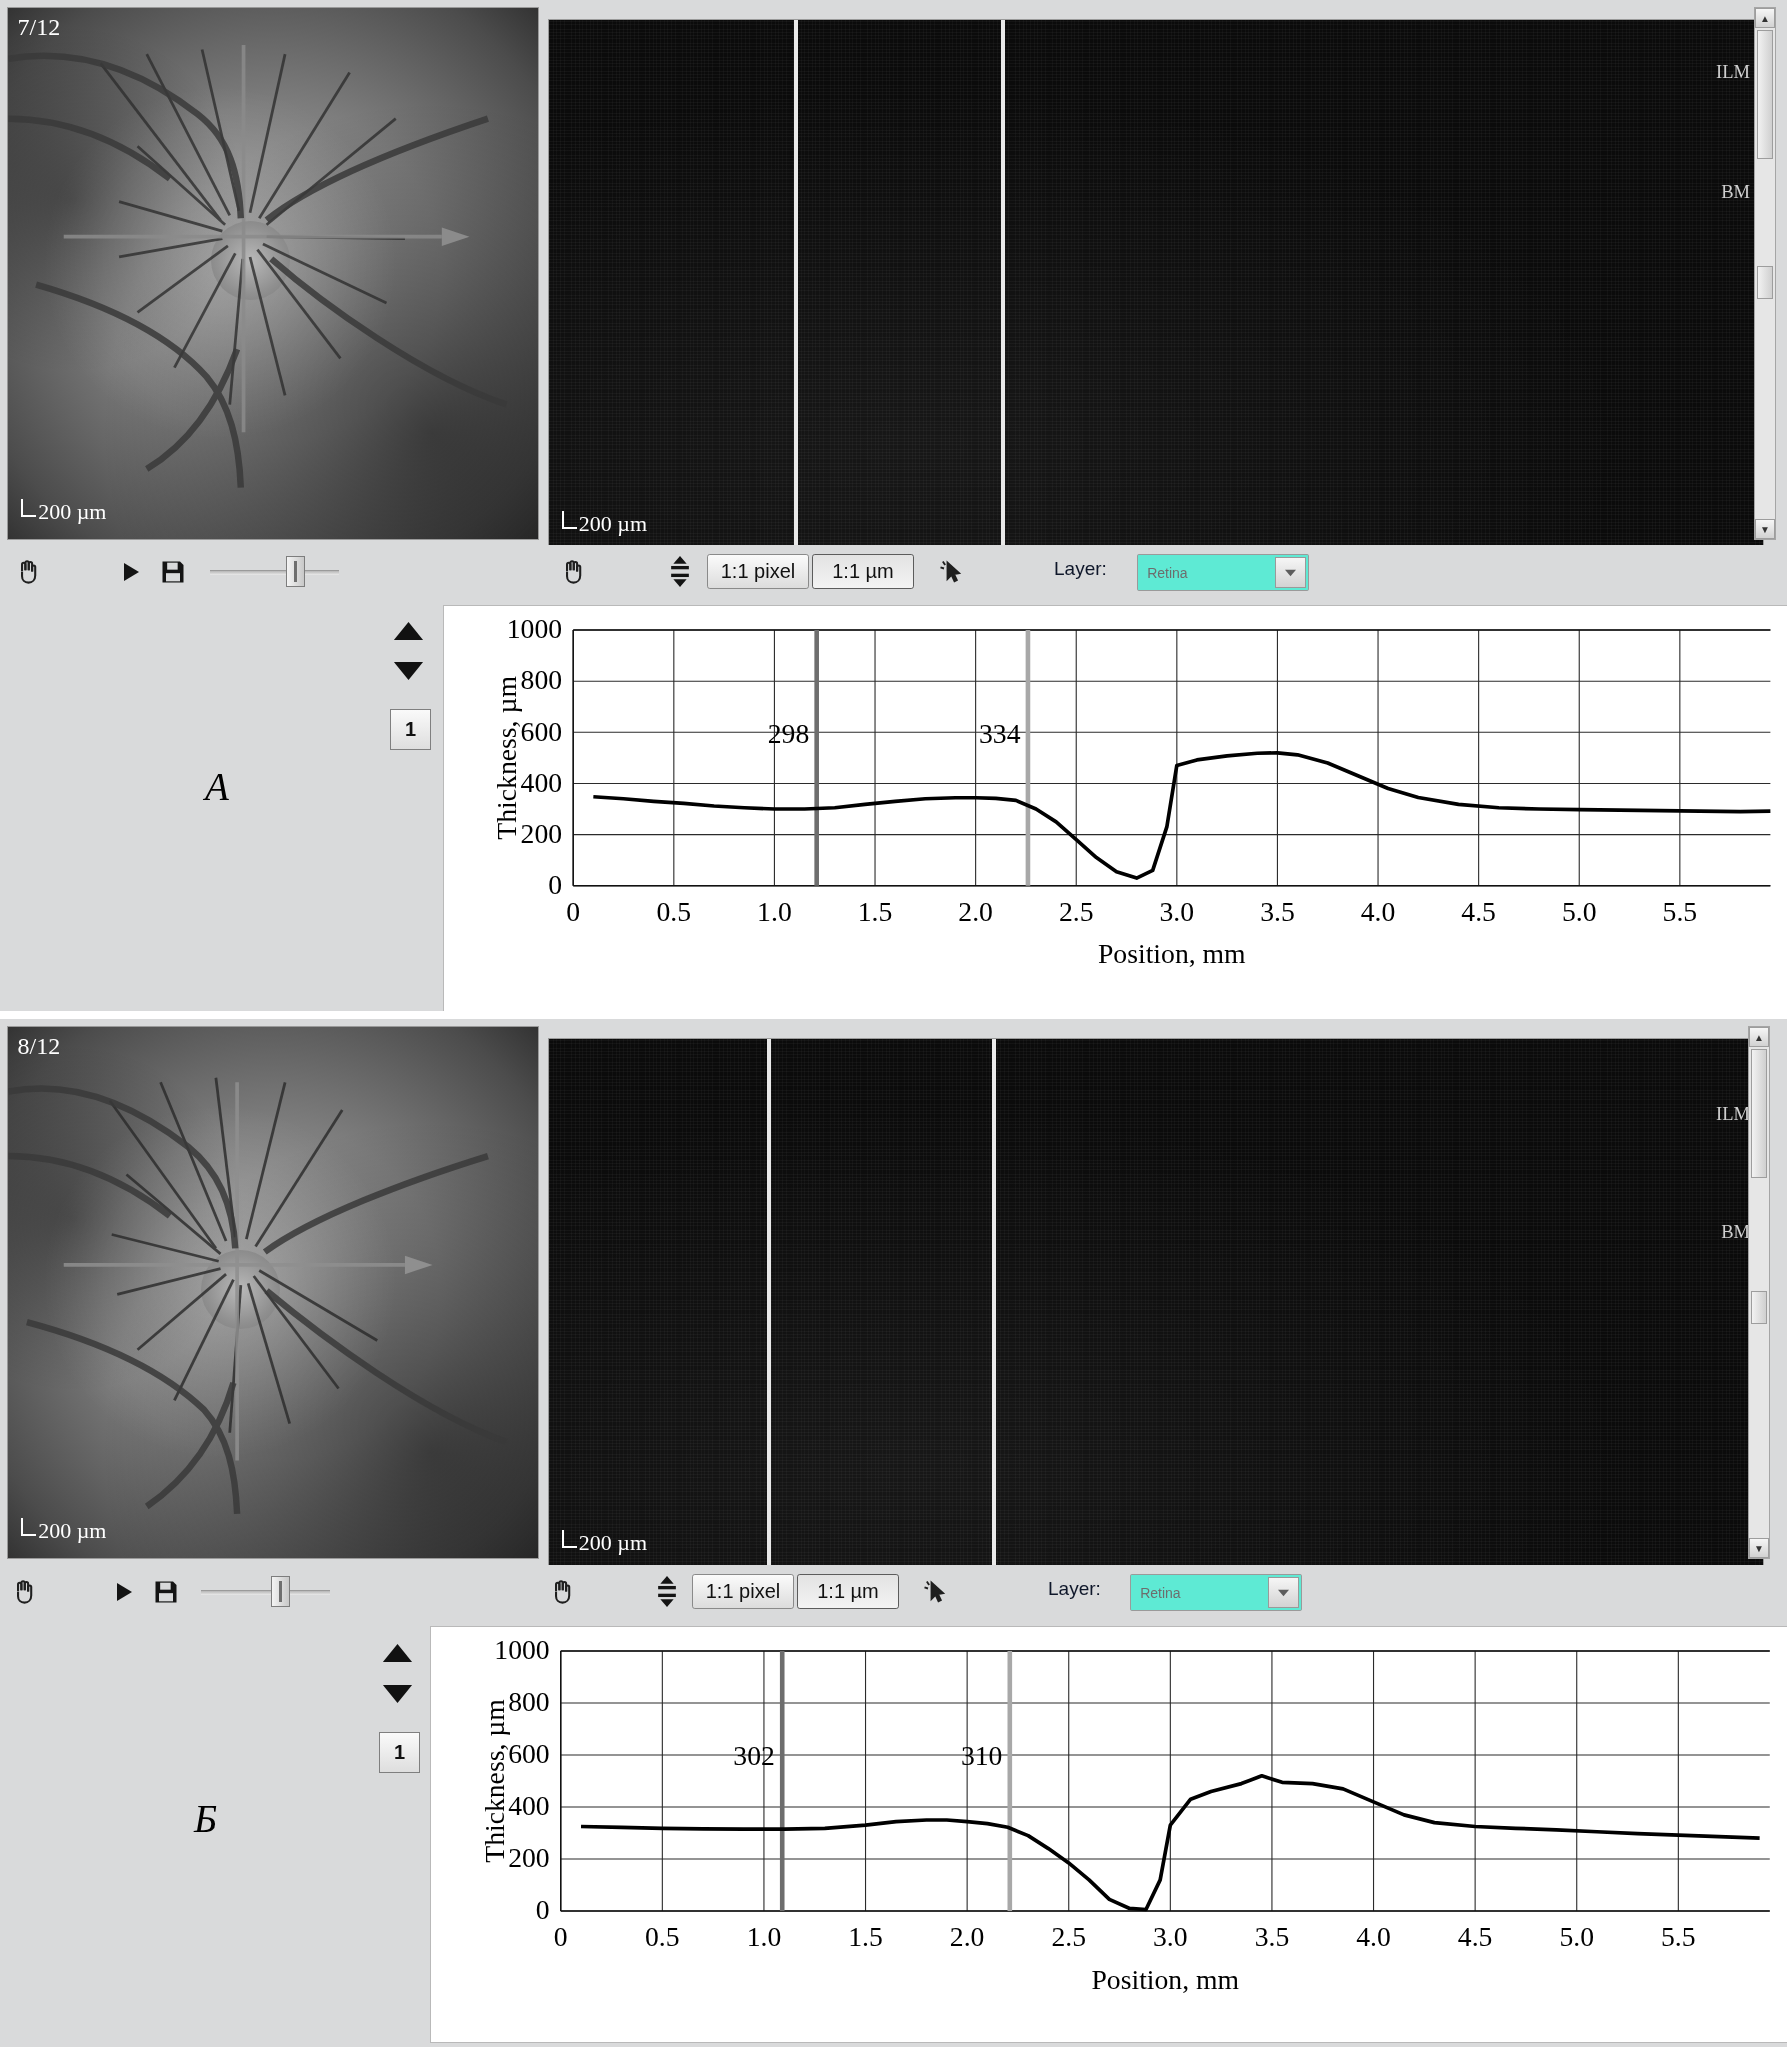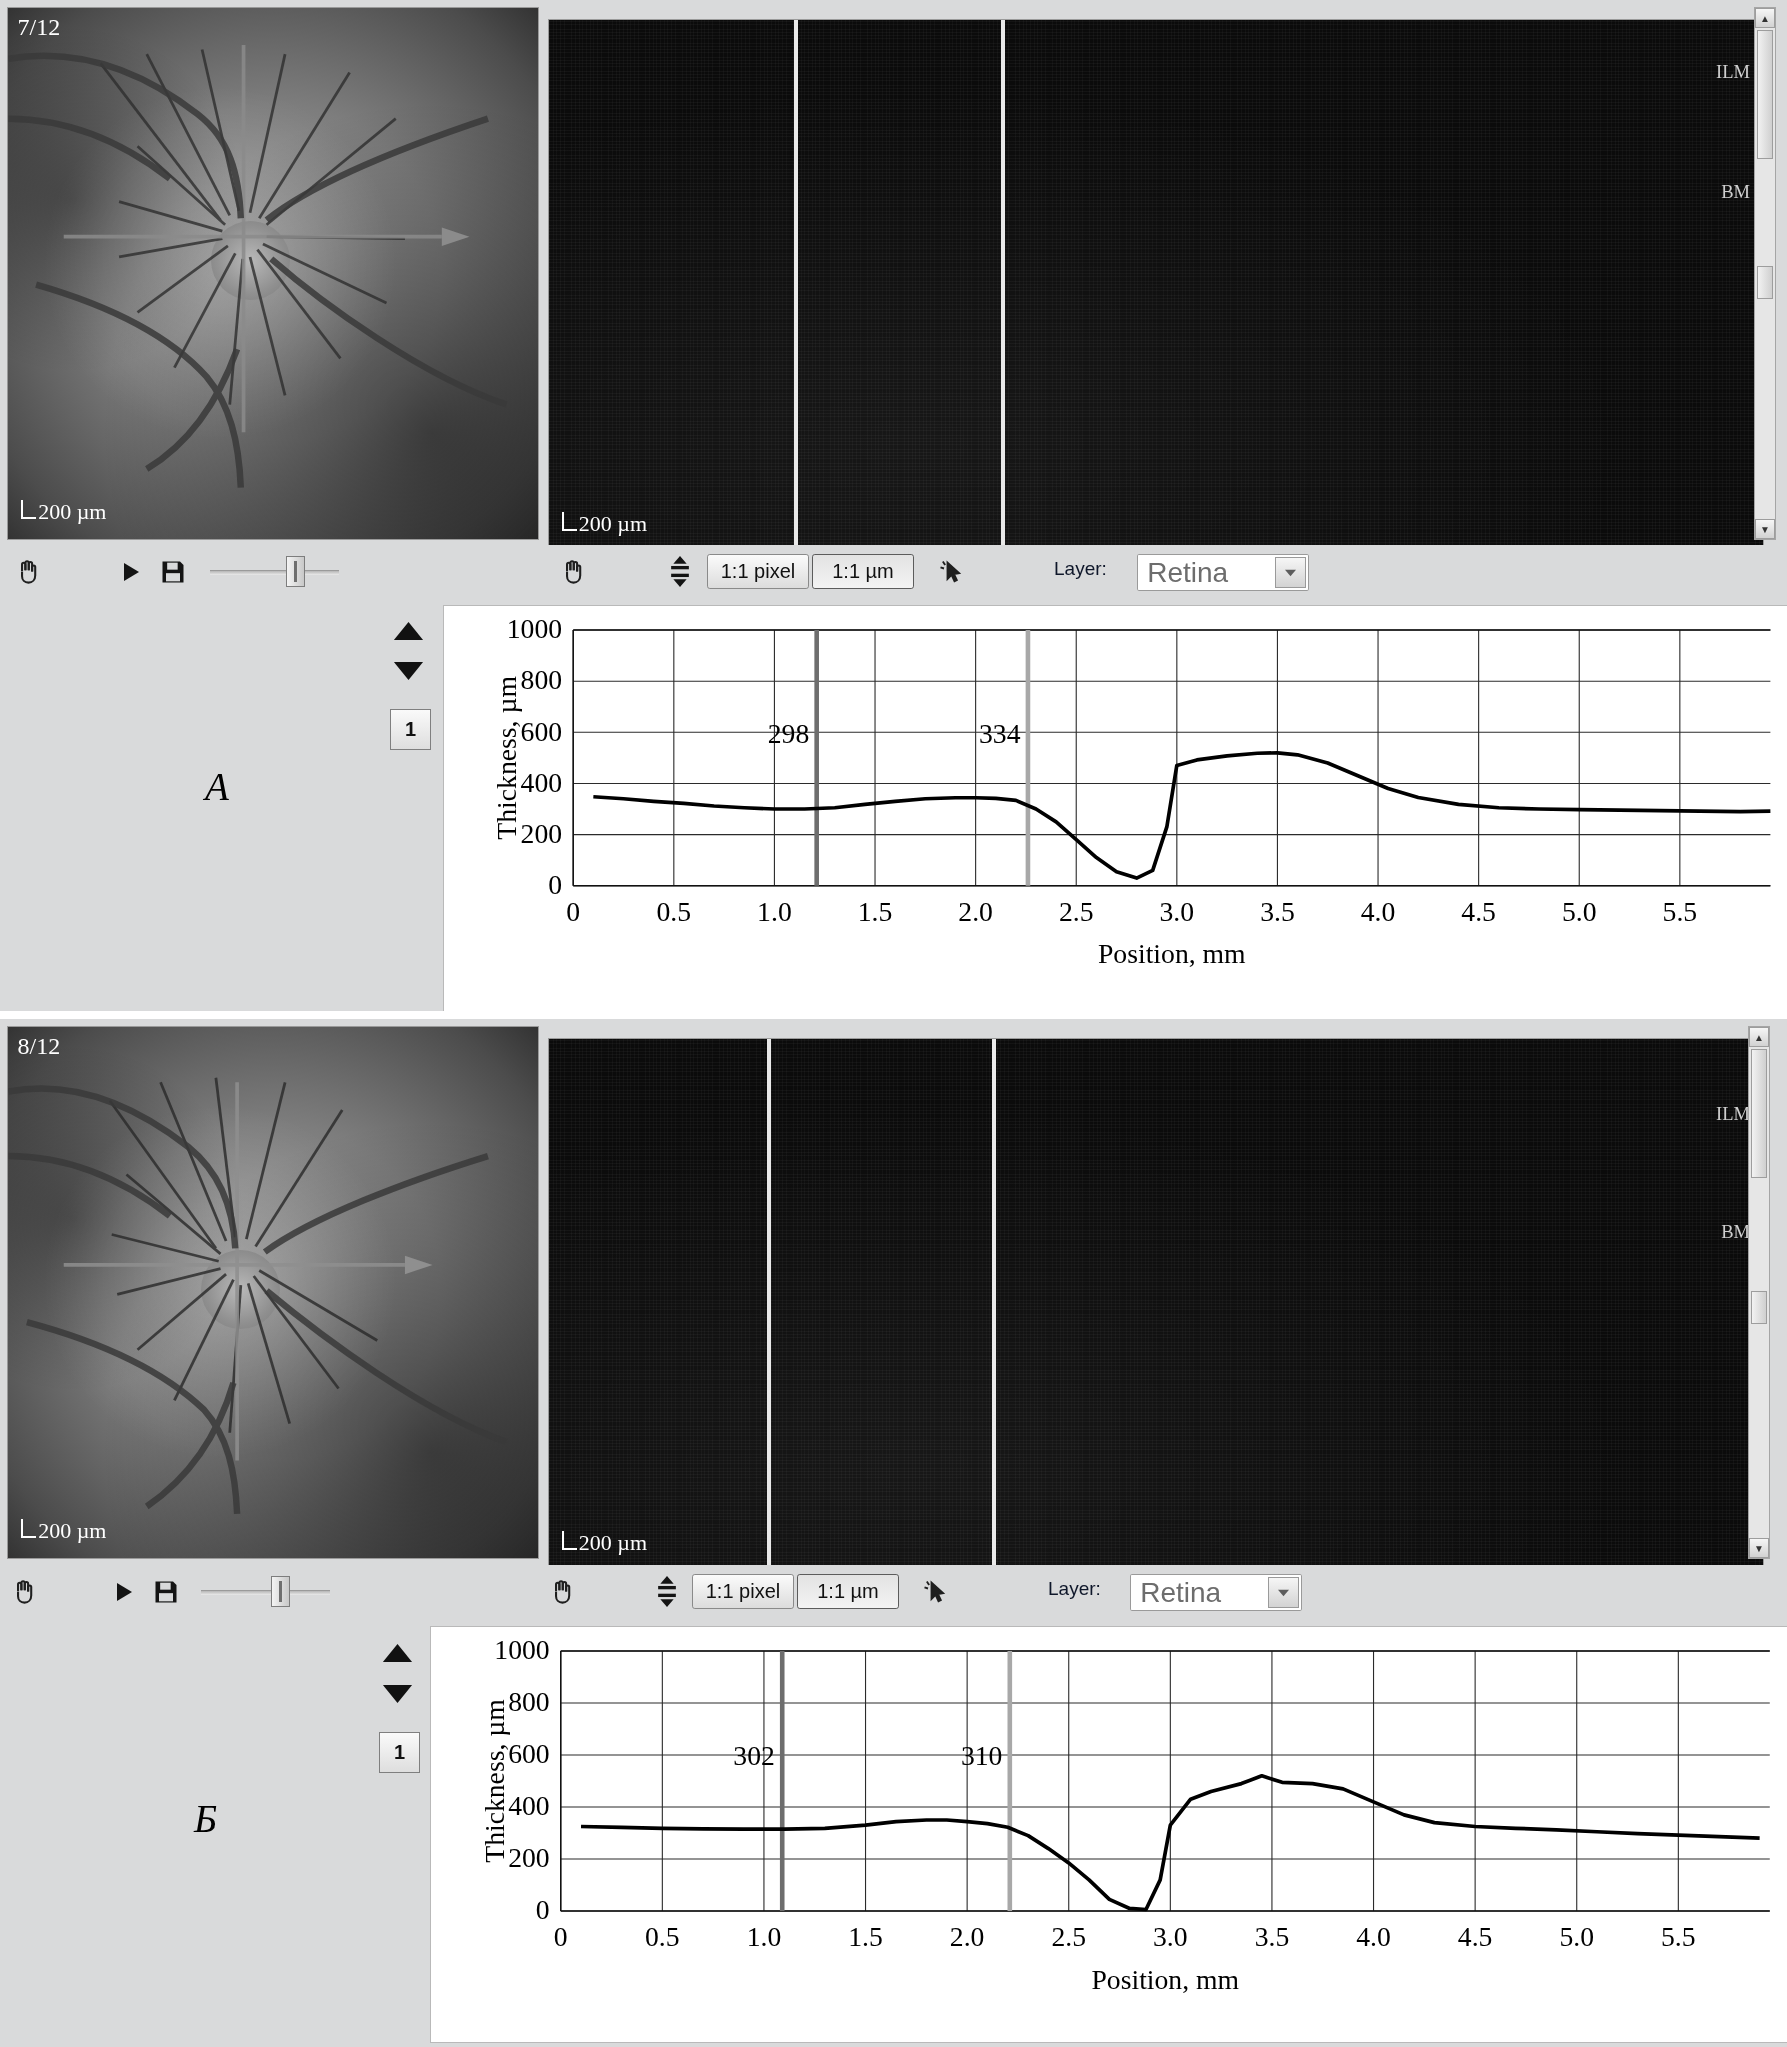--- a/index.html
+++ b/index.html
@@ -70,21 +70,21 @@
     font-family: "Liberation Serif", serif;
   }
   .scalebar {
     position: absolute;
     left: 13px;
     bottom: 14.8px;
     color: #ffffff;
     font-size: 22px;
     font-family: "Liberation Serif", serif;
     display: flex;
-    align-items: center;
+    align-items: flex-start;
     gap: 1.8px;
   }
   .scalebar .bar {
     display: inline-block;
     width: 13px;
     height: 16.6px;
     border-left: 2.8px solid #fff;
     border-bottom: 2.8px solid #fff;
     margin-bottom: 3.7px;
   }
@@ -216,28 +216,28 @@
     background: #6f6f6f;
   }
   .layer-label {
     position: absolute;
     font-size: 19px;
     color: #0f172a;
   }
   .combo {
     position: absolute;
     height: 37px;
-    background: #ffffff;
+    background: #5eead4;
     border: 1.8px solid #9a9a9a;
     border-radius: 1.8px;
     box-sizing: border-box;
     display: flex;
     align-items: center;
     color: #6d6d6d;
-    font-size: 28px;
+    font-size: 14px;
     padding-left: 9.2px;
   }
   .combo .drop {
     position: absolute;
     right: 1.8px; top: 1.8px; bottom: 1.8px;
     width: 31px;
     background: linear-gradient(#f6f6f6,#d3d3d3);
     border: 0.9px solid #9a9a9a;
     box-sizing: border-box;
     display: flex;

